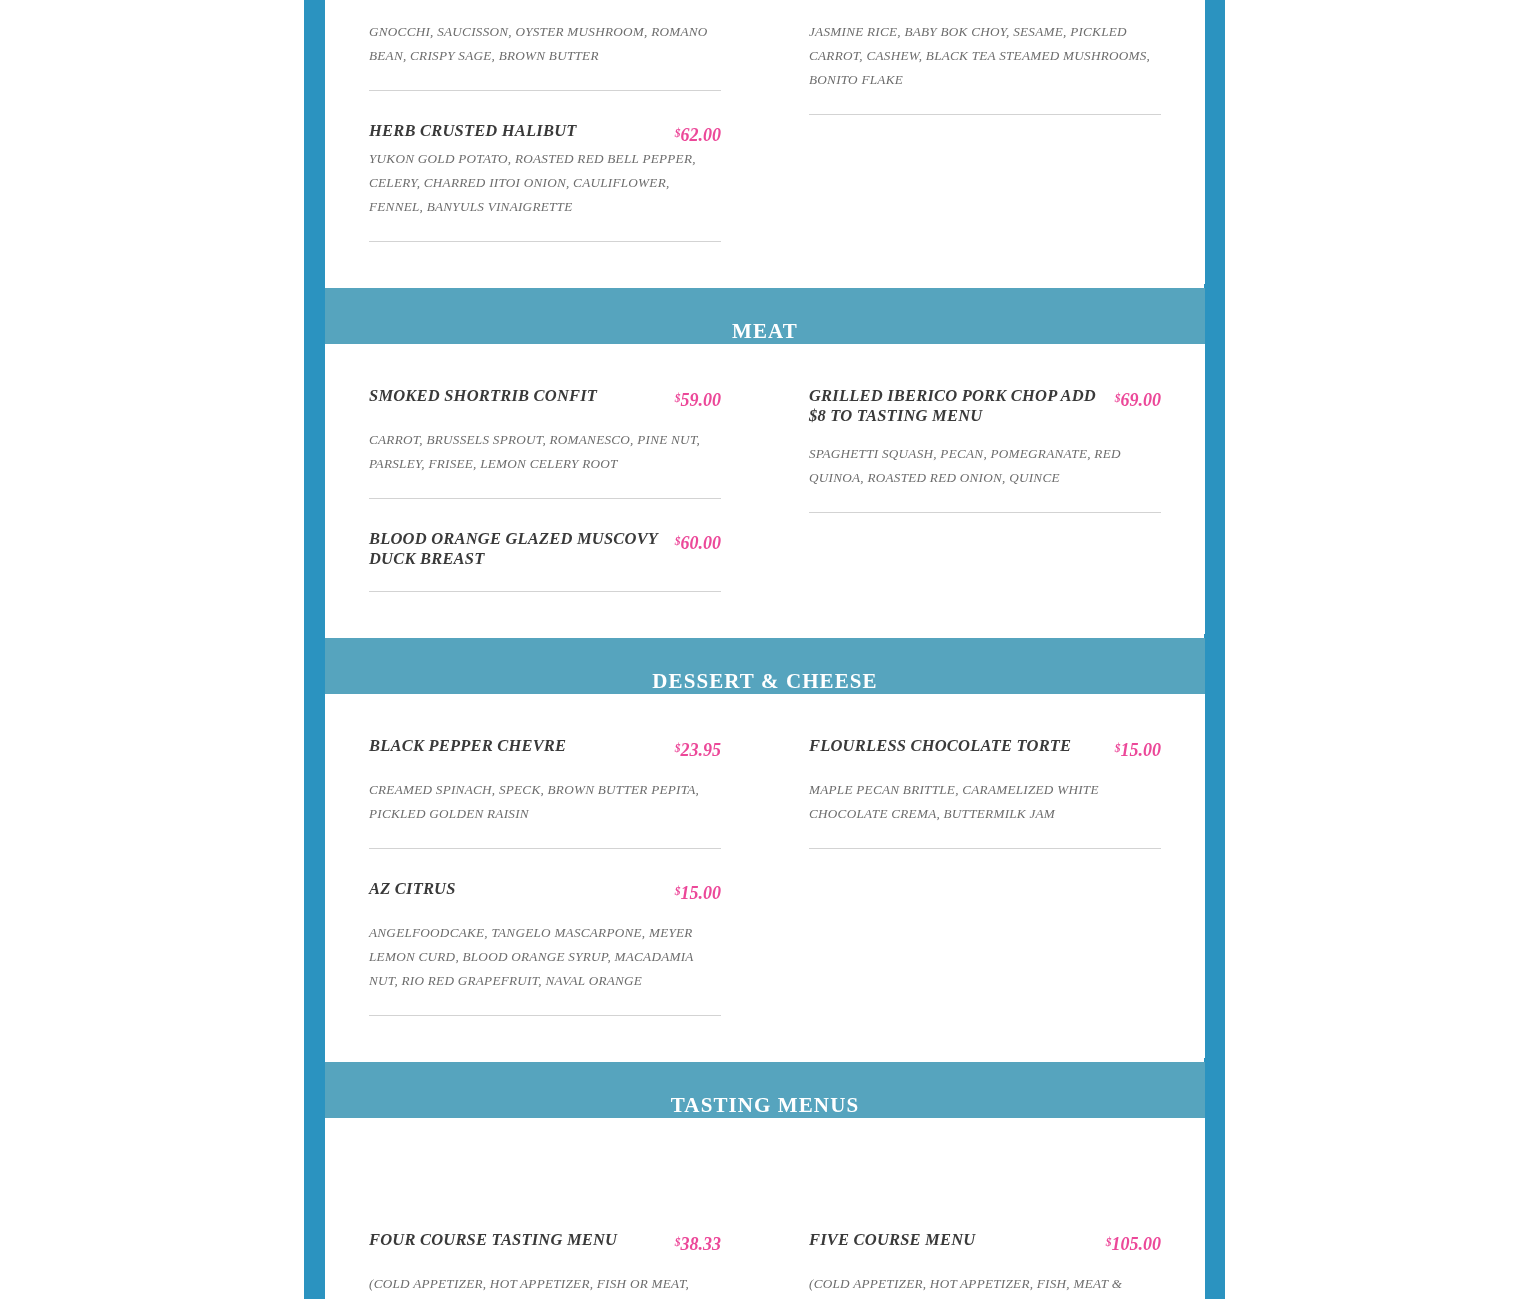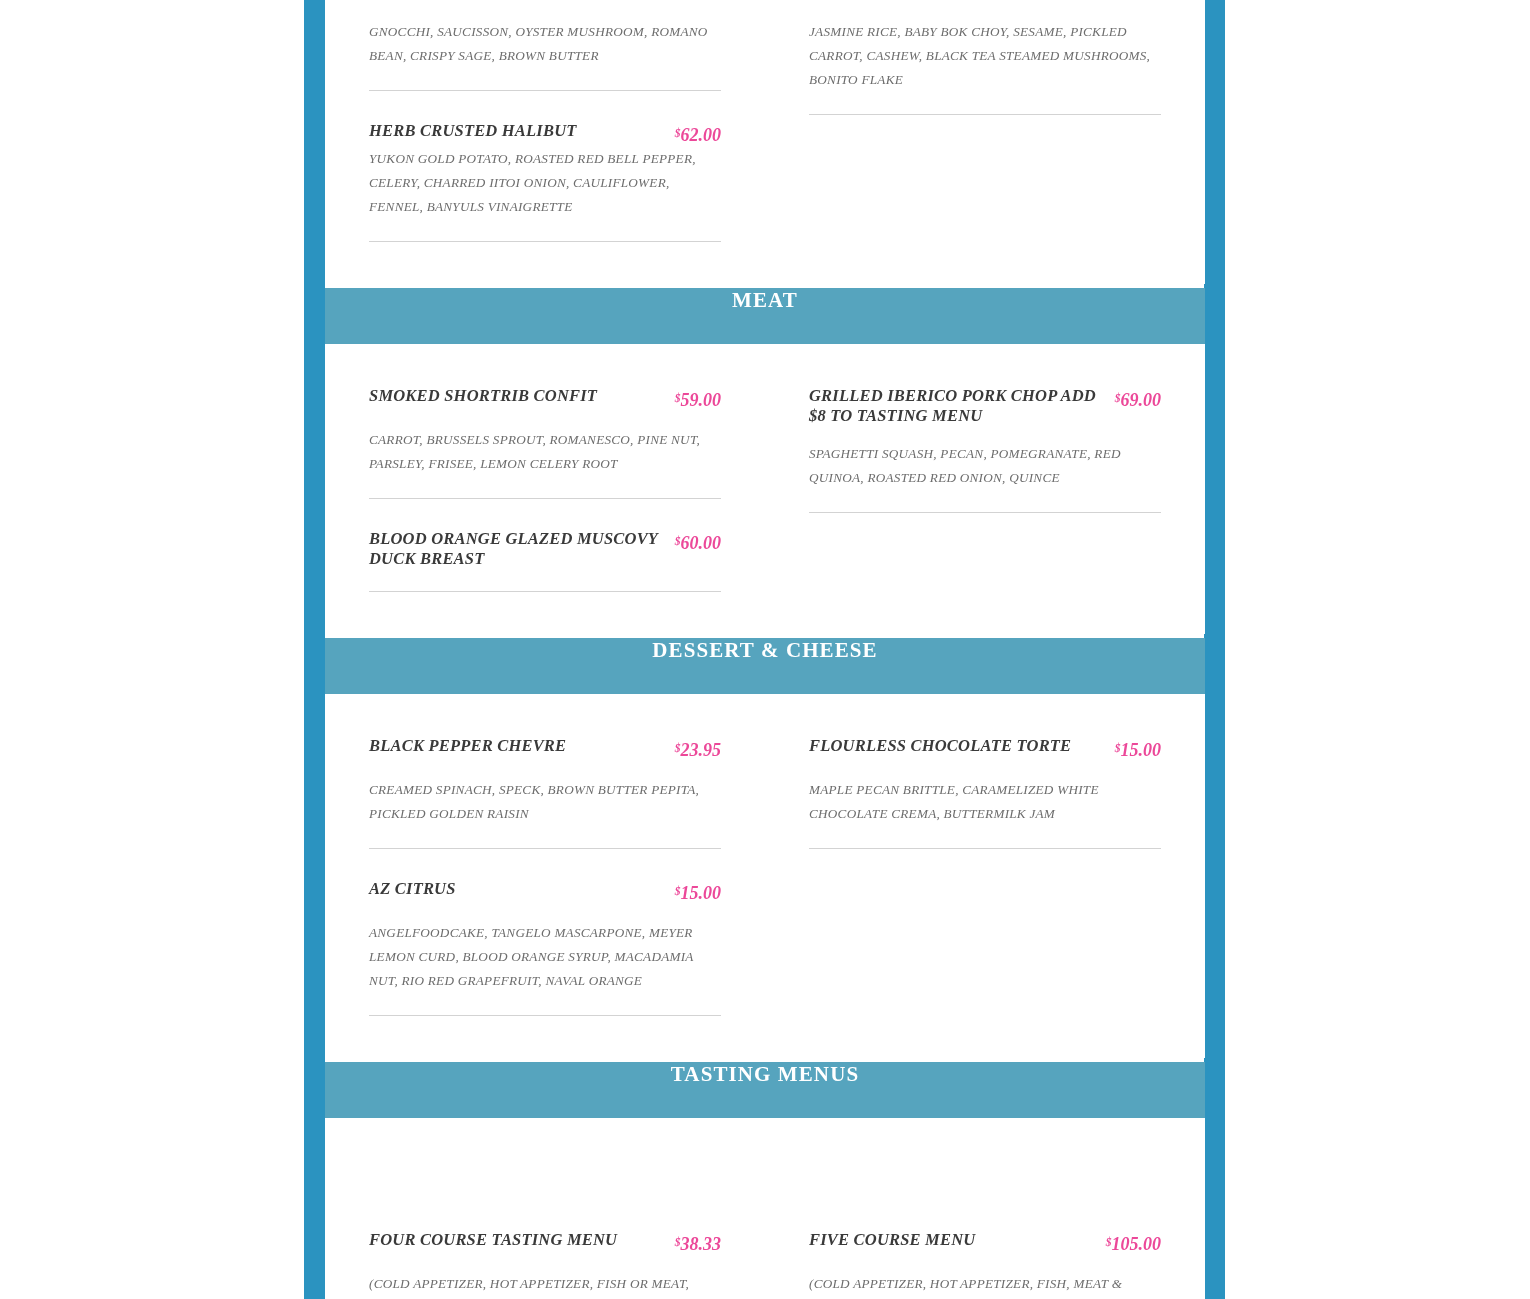--- a/index.html
+++ b/index.html
@@ -43,21 +43,21 @@
     background: #ffffff;
     padding: 16px 44px;
     font-style: italic;
   }
 
   
   .section-banner {
     background: #56a4be;
     height: 56px;
     display: flex;
-    align-items: flex-start;
+    align-items: flex-end;
     justify-content: center;
     margin-top: 4px;
   }
   .section-banner-title {
     color: #ffffff;
     font-size: 21px;
     font-weight: 700;
     letter-spacing: 1.1px;
     text-transform: uppercase;
     font-family: "Liberation Serif", "DejaVu Serif", serif;

